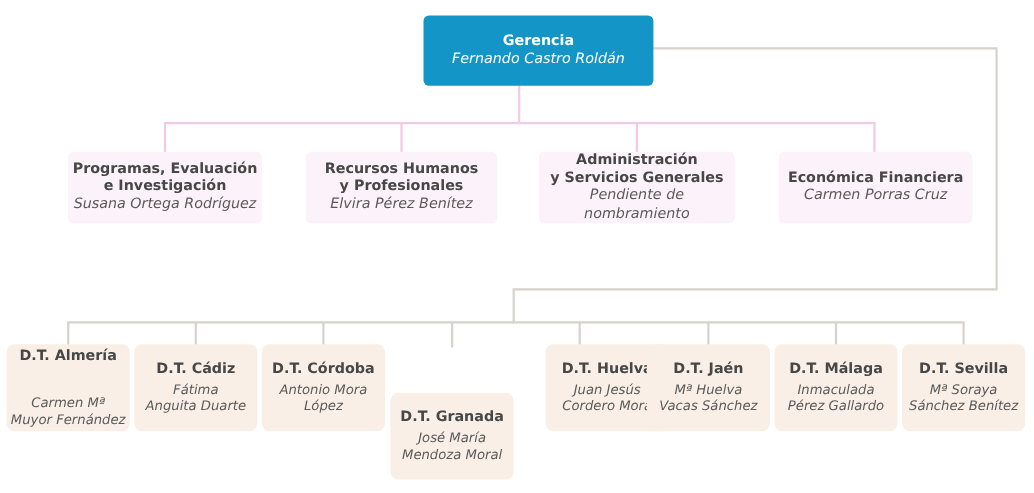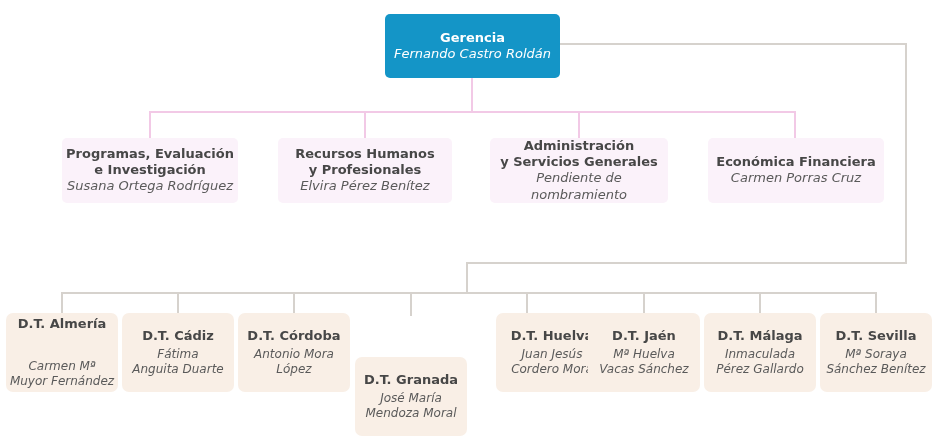--- a/index.html
+++ b/index.html
@@ -42,21 +42,21 @@
   .node .person {
     font-style: italic;
     font-size: 13px;
     line-height: 1.28;
     white-space: pre-line;
     color: #5a5a5a;
     margin-top: 0;
   }
 
   .root {
-    left: 385px; top: 14px; width: 175px; height: 64px;
+    left: 385px; top: 14px; width: 209px; height: 64px;
     background: var(--root-bg, #1495c7);
     border-radius: 5px;
   }
   .root .title, .root .person { color: #ffffff; }
 
   .l2 {
     top: 138px; height: 65px;
     background: var(--level2-bg, #fbf2fa);
     border-radius: 5px;
     padding: 0 4px;

